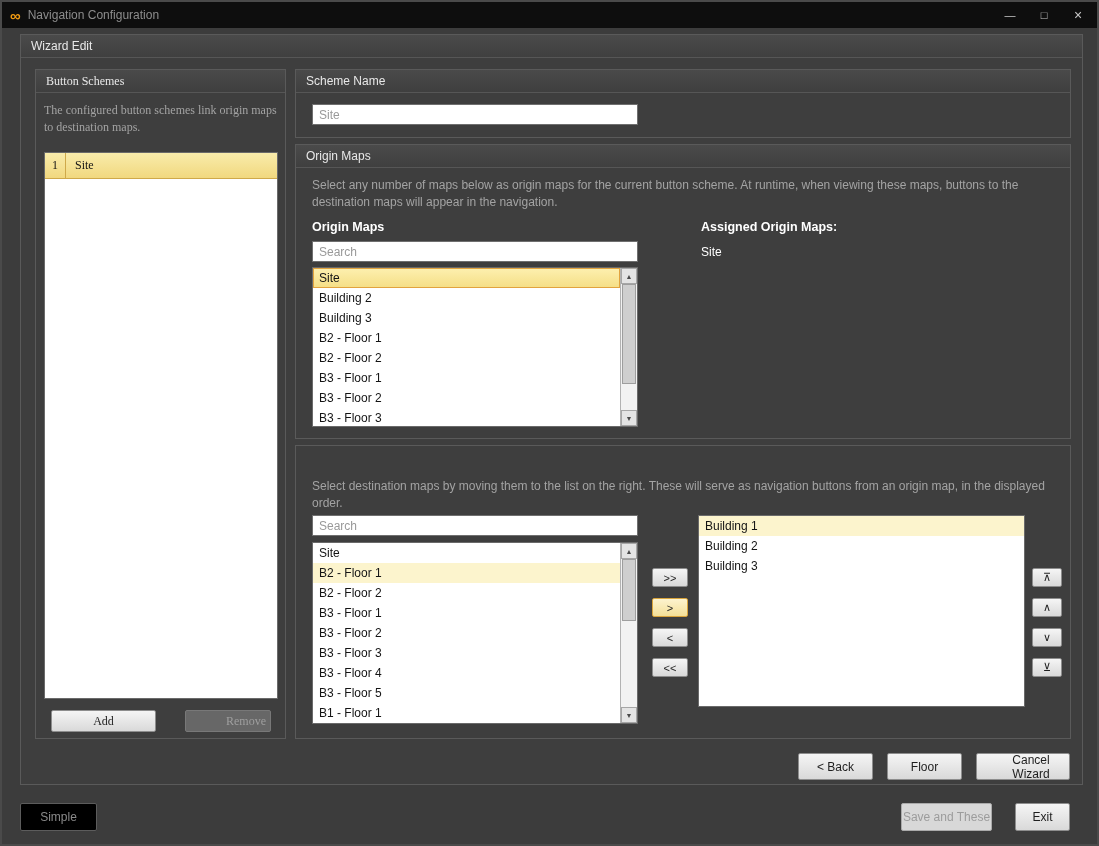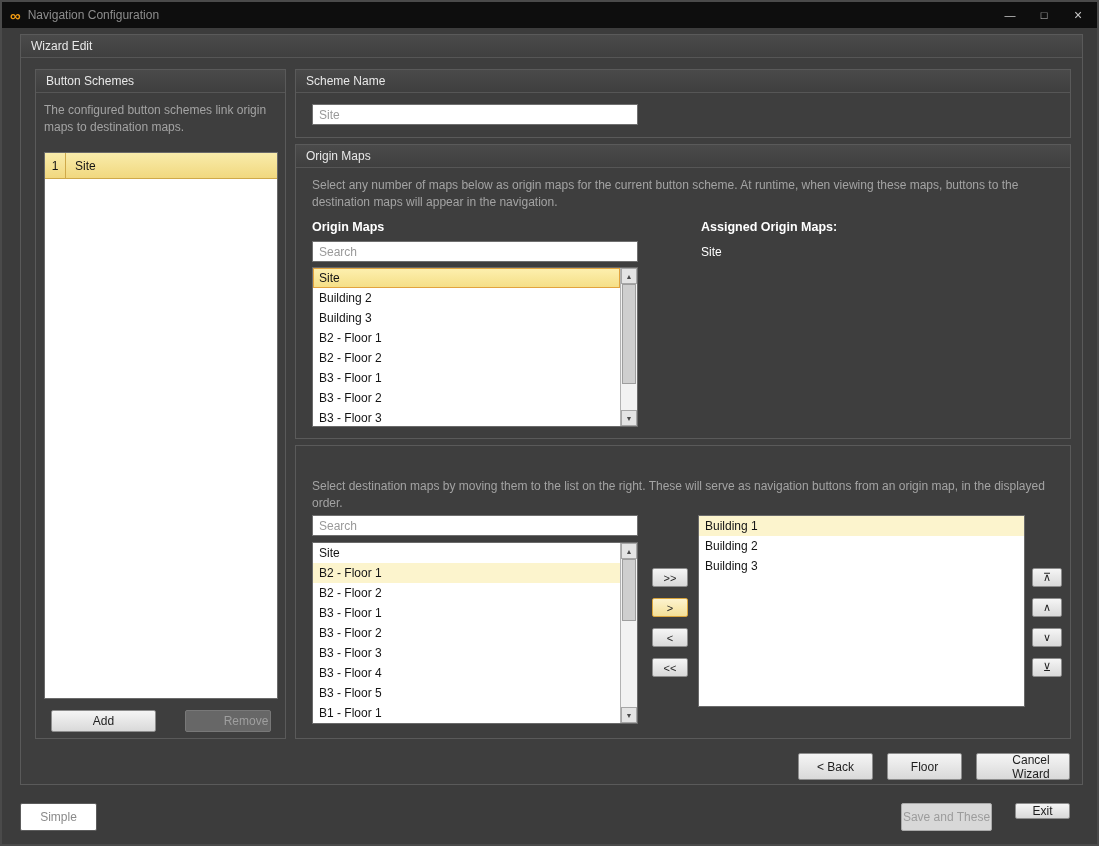--- a/index.html
+++ b/index.html
@@ -25,21 +25,21 @@
   .bold-label{position:absolute;color:#ffffff;font-size:12.5px;font-weight:bold;}
   
   .text-input{position:absolute;box-sizing:border-box;height:21px;border:1px solid #6f6f6f;
               background:#fff;font:12px "Liberation Sans",sans-serif;color:#333;padding:0 6px;outline:none;}
   .text-input::placeholder{color:#999;}
   
   .btn{position:absolute;box-sizing:border-box;display:flex;align-items:center;justify-content:center;
        font-family:inherit;font-size:12px;color:#1e1e1e;cursor:pointer;
        background:linear-gradient(#f5f5f5,#d9d9d9);border:1px solid #8d8d8d;border-radius:2px;padding:0;}
   .btn.accent{border:1px solid #d9a43b;background:linear-gradient(#fcf3cf,#f4e098);}
-  .btn.disabled-dark{background:#ffffff;border-color:#5c5c5c;color:#8a8a8a;cursor:default;}
+  .btn.disabled-dark{background:#000000;border-color:#5c5c5c;color:#8a8a8a;cursor:default;}
   .btn.disabled-mid{background:#676767;border-color:#787878;color:#9f9f9f;cursor:default;}
   .btn.disabled-light{background:#d8d8d8;border-color:#aaaaaa;color:#9c9c9c;cursor:default;}
   
   .listbox{position:absolute;display:flex;background:#fff;border:1px solid #6a6a6a;box-sizing:border-box;}
   .list-items{flex:1;overflow:hidden;background:#fff;}
   .list-row{height:20px;display:flex;align-items:center;padding:0 6px;font-size:12px;color:#141414;white-space:nowrap;}
   .list-row.sel-active{background:linear-gradient(#fdf0b0,#f5de85);outline:1px solid #e2a33e;outline-offset:-1px;}
   .list-row.sel-soft{background:#fcf4cd;}
   
   .schemes-list{position:absolute;background:#fff;border:1px solid #6a6a6a;box-sizing:border-box;overflow:hidden;}
@@ -72,21 +72,21 @@
       <div class="win-btn">□</div>
       <div class="win-btn close">×</div>
     </div>
   </div>
 
   <div class="content">
 
     <div class="groupbox" style="left:18px;top:6px;width:1063px;height:751px;">
       <div class="gb-header">Wizard Edit</div>
 
-      <div class="groupbox" style="left:14px;top:34px;width:251px;height:670px;">
+      <div class="groupbox" style="left:14px;top:34px;width:251px;height:670px;font-family:Liberation Serif, serif;">
         <div class="gb-header">Button Schemes</div>
         <div class="desc" style="left:8px;top:32px;width:236px;">The configured button schemes link origin maps to destination maps.</div>
         <div class="schemes-list" style="left:8px;top:82px;width:234px;height:547px;">
 
             <div class="scheme-row sel-active">
               <span class="scheme-num">1</span>
               <span class="scheme-name">Site</span>
             </div>
           </div>
         <button class="btn" style="left:15px;top:640px;width:105px;height:22px;">Add</button>
@@ -234,16 +234,16 @@
         <button class="btn small-btn" style="left:736px;top:212px;width:30px;height:19px;">⊻</button>
       </div>
 
       <button class="btn" style="left:777px;top:718px;width:75px;height:27px;">&lt; Back</button>
       <button class="btn" style="left:866px;top:718px;width:75px;height:27px;">Floor</button>
       <button class="btn" style="left:955px;top:718px;width:94px;height:27px;padding-left:16px;">Cancel Wizard</button>
     </div>
 
     <button class="btn disabled-dark" style="left:18px;top:775px;width:77px;height:28px;">Simple</button>
     <button class="btn disabled-light" style="left:899px;top:775px;width:91px;height:28px;">Save and These</button>
-    <button class="btn" style="left:1013px;top:775px;width:55px;height:16px;">Exit</button>
+    <button class="btn" style="left:1013px;top:775px;width:55px;height:28px;">Exit</button>
 
   </div>
 </div>
 
 </body></html>

